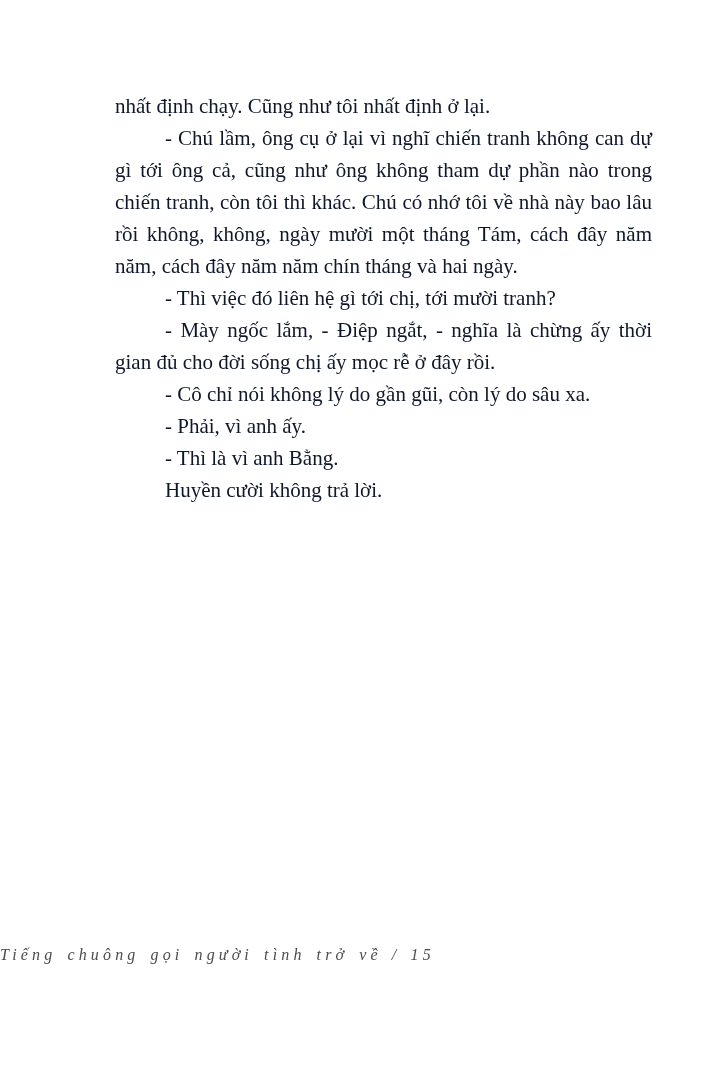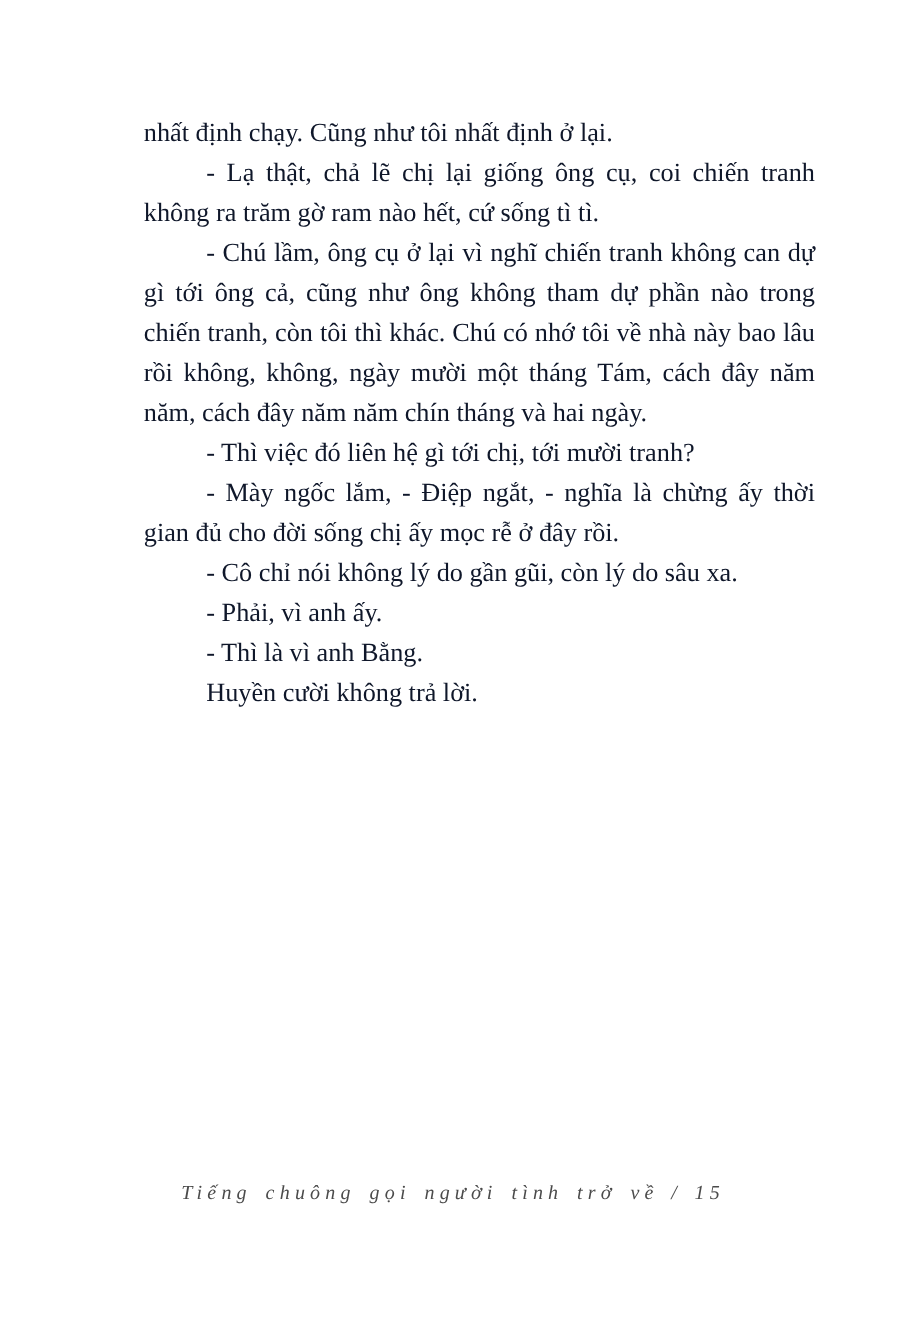--- a/index.html
+++ b/index.html
@@ -27,38 +27,37 @@
     text-align: justify;
     margin-left: 20px;
   }
   .para { text-indent: 50px; }
   .para.continuation { text-indent: 0; }
   .footer {
     position: absolute;
     left: 0;
     top: 946px;
     width: 725px;
-    text-align: center;
+    text-align: left;
     color: #4b4b4b;
     font-size: 16px;
     font-style: italic;
     letter-spacing: 0.26em;
     word-spacing: 0.18em;
     white-space: nowrap;
   }
   .footer .sep { margin: 0 10px; }
 </style>
 </head>
 <body>
 
 <div class="page">
 
   <div class="text-block">
     <p class="para continuation">nhất định chạy. Cũng như tôi nhất định ở lại.</p>
-    <p class="para">- Lạ thật, chả lẽ chị lại giống ông cụ, coi chiến tranh không ra trăm gờ ram nào hết, cứ sống tì tì.</p>
     <p class="para">- Chú lầm, ông cụ ở lại vì nghĩ chiến tranh không can dự gì tới ông cả, cũng như ông không tham dự phần nào trong chiến tranh, còn tôi thì khác. Chú có nhớ tôi về nhà này bao lâu rồi không, không, ngày mười một tháng Tám, cách đây năm năm, cách đây năm năm chín tháng và hai ngày.</p>
     <p class="para">- Thì việc đó liên hệ gì tới chị, tới mười tranh?</p>
     <p class="para">- Mày ngốc lắm, - Điệp ngắt, - nghĩa là chừng ấy thời gian đủ cho đời sống chị ấy mọc rễ ở đây rồi.</p>
     <p class="para">- Cô chỉ nói không lý do gần gũi, còn lý do sâu xa.</p>
     <p class="para">- Phải, vì anh ấy.</p>
     <p class="para">- Thì là vì anh Bằng.</p>
     <p class="para">Huyền cười không trả lời.</p>
   </div>
 
   <div class="footer">

